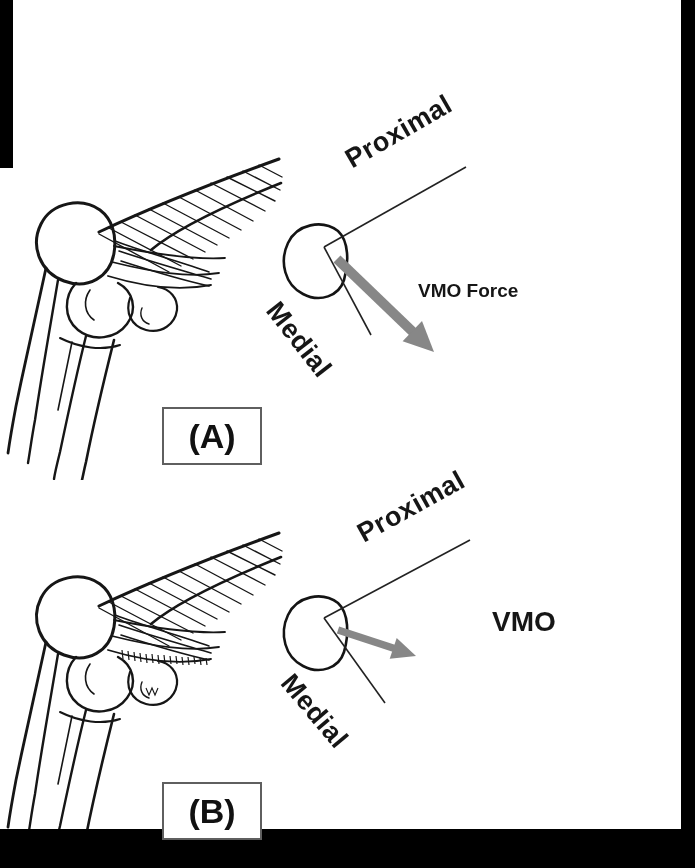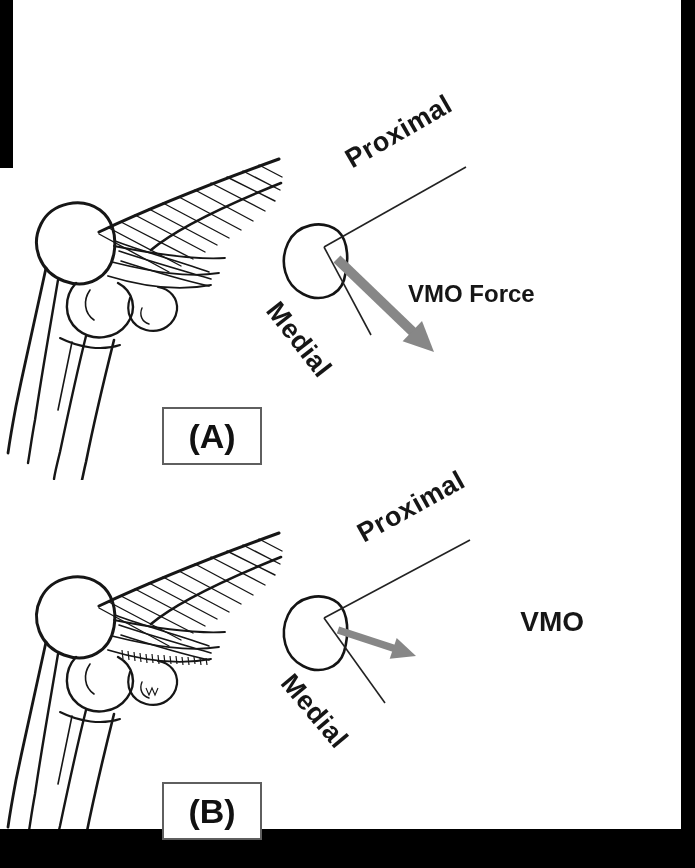--- a/index.html
+++ b/index.html
@@ -38,25 +38,25 @@
     white-space: nowrap;
   }
   .axis-lbl { font-size: 27px; letter-spacing: 0.5px; }
   .rot-up   { transform: rotate(-30deg); transform-origin: 0 0; }
   .rot-up-b { transform: rotate(-29deg); transform-origin: 0 0; }
   .rot-dn   { transform: rotate(52deg);  transform-origin: 0 0; }
   .rot-dn-b { transform: rotate(50deg);  transform-origin: 0 0; }
 
   .proximal-a { left: 340px; top: 148px; }
   .medial-a   { left: 284px; top: 296px; }
-  .vmo-a      { left: 408px; top: 280px; font-size: 24px; }
+  .vmo-a      { left: 418px; top: 280px; font-size: 19px; }
 
   .proximal-b { left: 352px; top: 522px; }
   .medial-b   { left: 298px; top: 668px; }
-  .vmo-b      { left: 492px; top: 606px; width: 92px; text-align: right;
+  .vmo-b      { left: 492px; top: 606px; width: 92px; text-align: left;
                 font-size: 28px; line-height: 1.15; white-space: normal; }
 
   .panel-box {
     position: absolute;
     z-index: 6;
     width: 96px; height: 54px;
     background: #ffffff;
     border: 2px solid #5f5f5f;
     display: flex; align-items: center; justify-content: center;
     font-size: 34px; font-weight: 700; color: #111;

